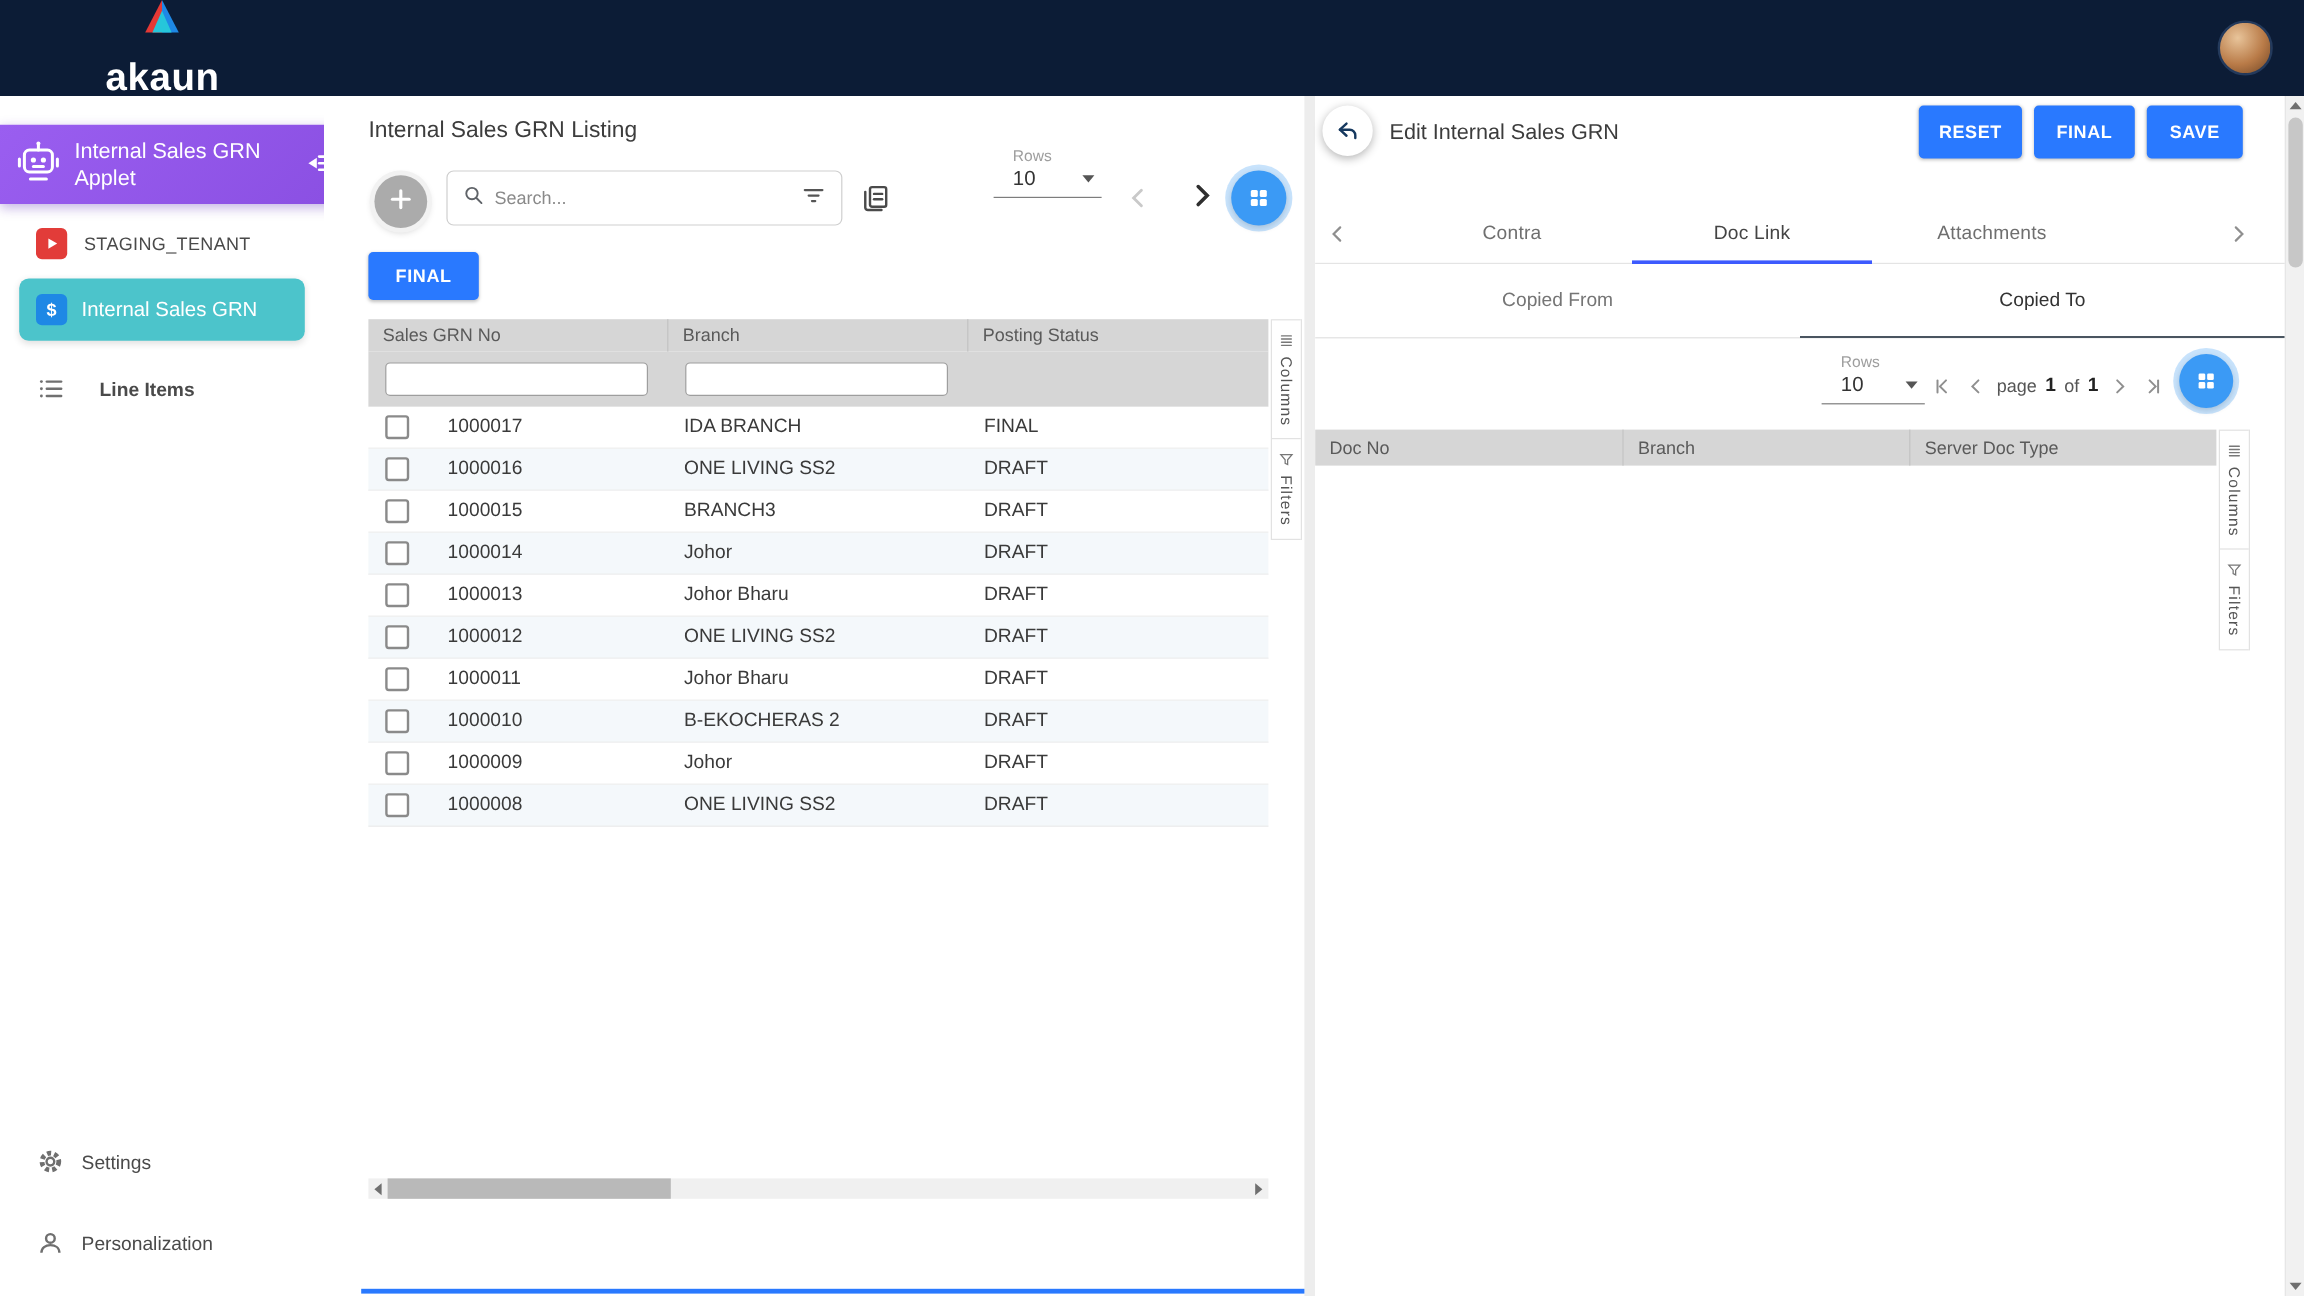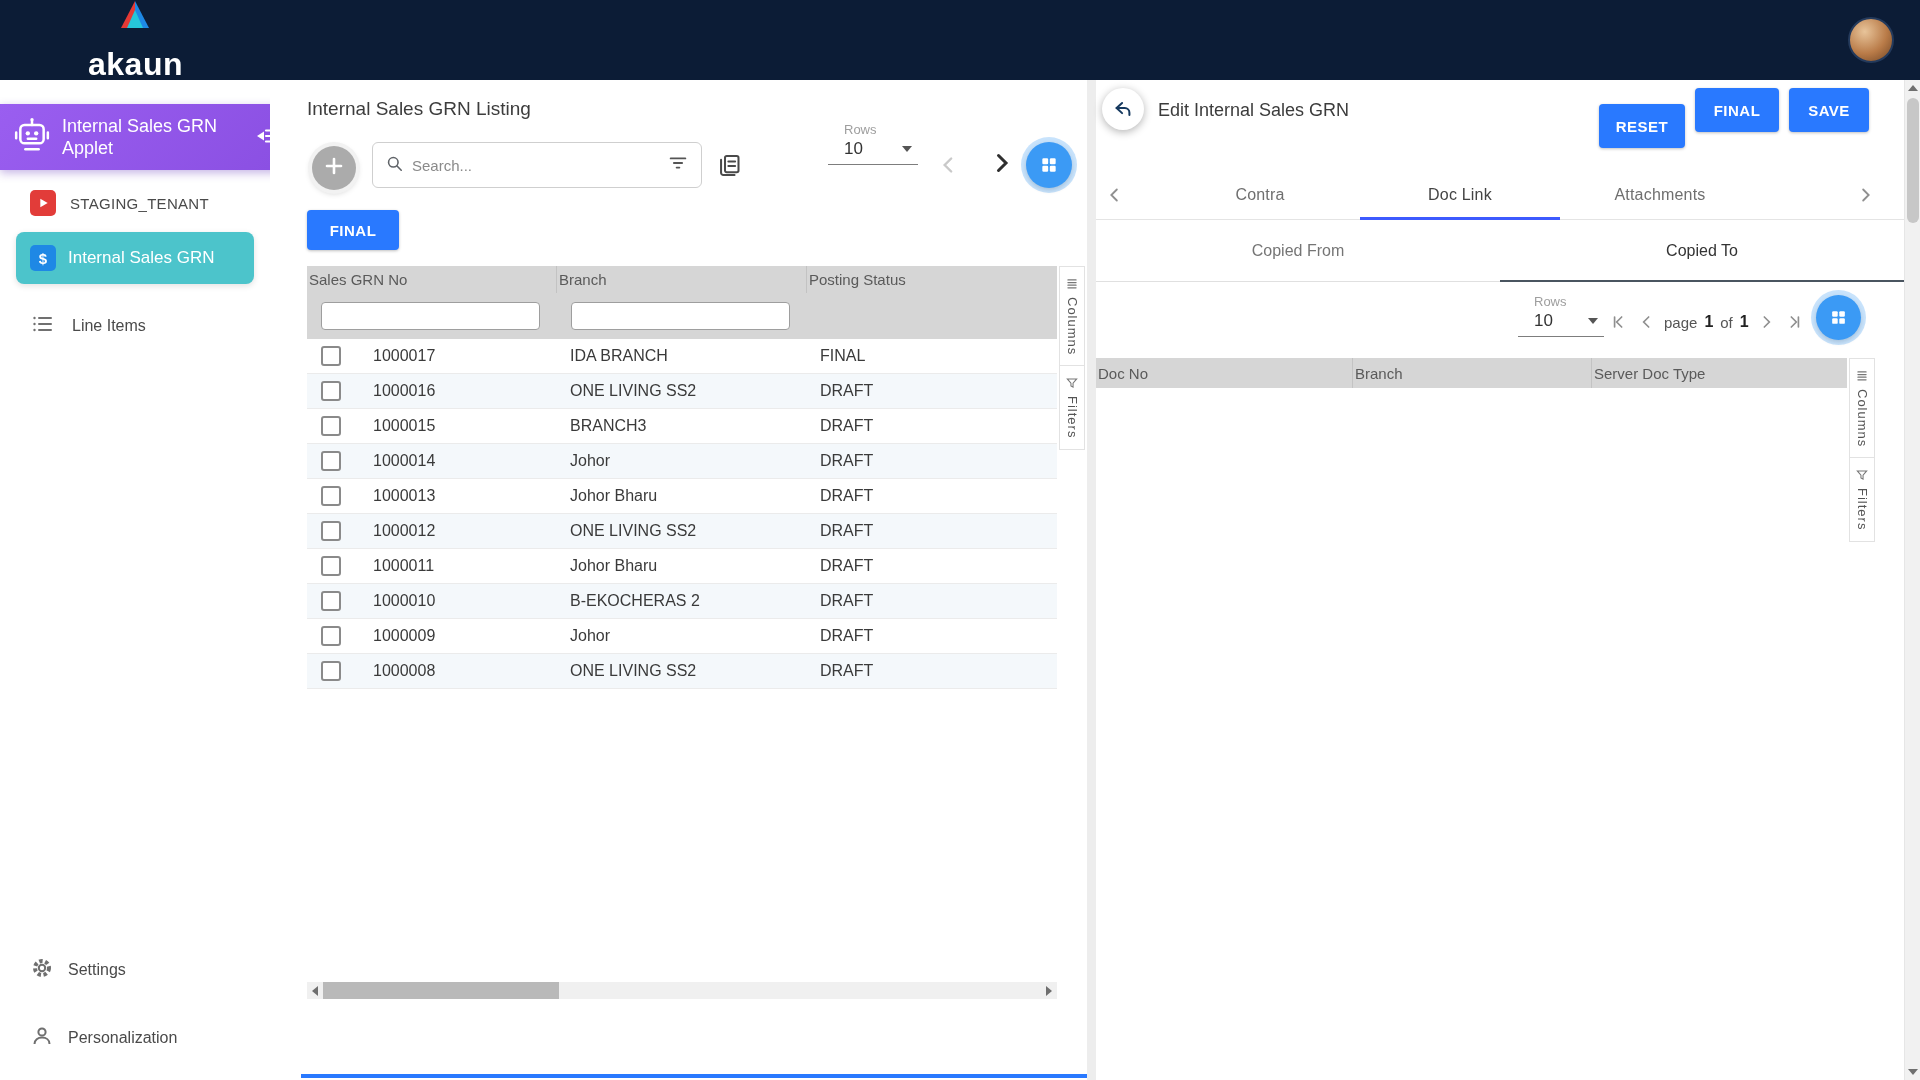--- a/index.html
+++ b/index.html
@@ -30,21 +30,21 @@
   .side-item { position:absolute; display:flex; align-items:center; cursor:pointer; }
   .side-label { font-size:16px; color:#4a4a4a; }
   .tenant-item { left:30px; top:101px; height:44px; gap:14px; }
   .tenant-item .side-label { font-size:15px; letter-spacing:.3px; }
   .tile { width:26px; height:26px; border-radius:5px; display:flex; align-items:center; justify-content:center; }
   .tile-red { background:#e23c39; }
   .tile-blue { background:#1e88e5; color:#fff; font-size:15px; font-weight:700; }
   .grn-item { left:16px; top:152px; width:238px; height:52px; background:#4cc4cb; border-radius:8px;
     padding-left:14px; gap:12px; box-shadow:0 2px 6px rgba(0,0,0,.12); }
   .grn-item .side-label { color:#fff; font-size:17px; }
-  .lineitems-item { left:30px; top:226px; height:40px; gap:18px; }
+  .lineitems-item { left:30px; top:226px; height:40px; gap:29px;font-weight:bold; }
   .settings-item { left:30px; top:870px; height:40px; gap:14px; }
   .personalization-item { left:30px; top:938px; height:40px; gap:14px; }
 
   
   .center { position:absolute; left:270px; top:80px; width:826px; height:1000px; background:#fff; }
   .listing-title { position:absolute; left:37px; top:18px; font-size:19px; font-weight:500; color:#3d3d3d; }
 
   .plus-btn { position:absolute; left:42px; top:66px; width:44px; height:44px; border-radius:50%;
     background:#ababab; box-shadow:0 0 0 4px #f2f2f2, 0 2px 7px rgba(0,0,0,.3);
     display:flex; align-items:center; justify-content:center; cursor:pointer; }
@@ -72,21 +72,21 @@
 
   .btn-blue { background:#2979ff; color:#fff; font-weight:700; font-size:15px; letter-spacing:.5px;
     border:none; border-radius:4px; box-shadow:0 1px 3px rgba(0,0,0,.25);
     display:flex; align-items:center; justify-content:center; cursor:pointer; }
   .final-btn-left { position:absolute; left:37px; top:130px; width:92px; height:40px; }
 
   
   .table { position:absolute; left:37px; top:186px; width:750px; }
   .thead, .tfilter, .trow { display:grid; grid-template-columns:250px 250px 250px; }
   .thead { background:#d6d6d6; height:27px; }
-  .hcell { font-size:15px; color:#5a5a5a; display:flex; align-items:center; padding-left:2px;
+  .hcell { font-size:15px; color:#5a5a5a; display:flex; align-items:center; padding-left:12px;
     border-right:1px solid #c3c3c3; cursor:pointer; }
   .hcell:last-child { border-right:none; }
   .tfilter { background:#d6d6d6; height:46px; align-items:center; }
   .fcell { padding-left:14px; }
   .fcell input { width:219px; height:28px; border:1px solid #9e9e9e; border-radius:4px; outline:none; padding:0 8px; font-size:14px; background:#fff; }
   .trow { height:35px; border-bottom:1px solid #ebebeb; background:#fff; cursor:pointer; }
   .trow.alt { background:#f4f8fb; }
   .cell { display:flex; align-items:center; padding-left:13px; font-size:16px; color:#3a3a3a; overflow:hidden; }
   .cell.c1 { padding-left:14px; gap:32px; }
   .cb { width:20px; height:20px; border:2px solid #8a8a8a; border-radius:3px; background:#fff; flex:0 0 auto; cursor:pointer; }
@@ -108,21 +108,21 @@
 
   .bottom-accent { position:absolute; left:301px; top:1074px; width:786px; height:4px; background:#2979ff; }
 
   .panel-divider { position:absolute; left:1087px; top:80px; width:9px; height:1000px; background:#ededed; }
 
   
   .editor { position:absolute; left:1096px; top:80px; width:808px; height:1000px; background:#fff; }
   .back-btn { position:absolute; left:6px; top:8px; width:42px; height:42px; border-radius:50%; background:#fff;
     box-shadow:0 2px 8px rgba(0,0,0,.3); display:flex; align-items:center; justify-content:center; cursor:pointer; }
   .editor-title { position:absolute; left:62px; top:20px; font-size:18px; color:#3c3c3c; font-weight:500; }
-  .reset-btn { position:absolute; left:503px; top:8px; width:86px; height:44px;margin-top:16px; }
+  .reset-btn { position:absolute; left:503px; top:8px; width:86px; height:44px; }
   .final-btn-right { position:absolute; left:599px; top:8px; width:84px; height:44px; }
   .save-btn { position:absolute; left:693px; top:8px; width:80px; height:44px; }
 
   .tabs-row { position:absolute; left:0; top:91px; width:808px; height:49px; border-bottom:1px solid #e4e4e4; }
   .tab { position:absolute; top:0; height:48px; width:200px; display:flex; align-items:center; justify-content:center;
     font-size:16px; color:#6f6f6f; letter-spacing:.2px; cursor:pointer; }
   .tab.t1 { left:64px; } .tab.t2 { left:264px; } .tab.t3 { left:464px; }
   .tab.active { color:#444; }
   .tab-indicator { position:absolute; left:264px; bottom:-1px; width:200px; height:3px; background:#3d5afe; }
   .tab-scroll { position:absolute; top:13px; color:#8f8f8f; cursor:pointer; }

